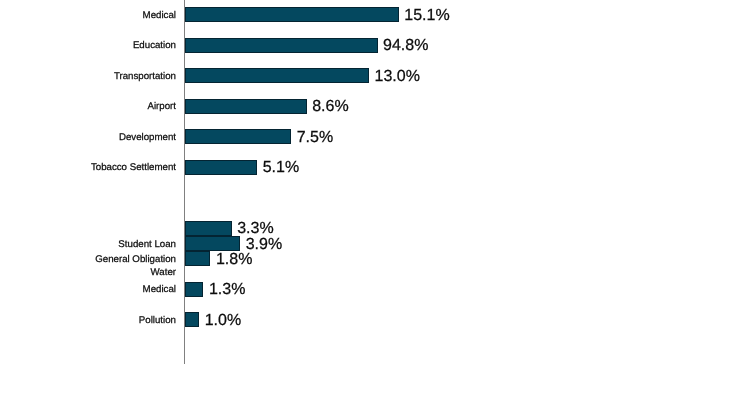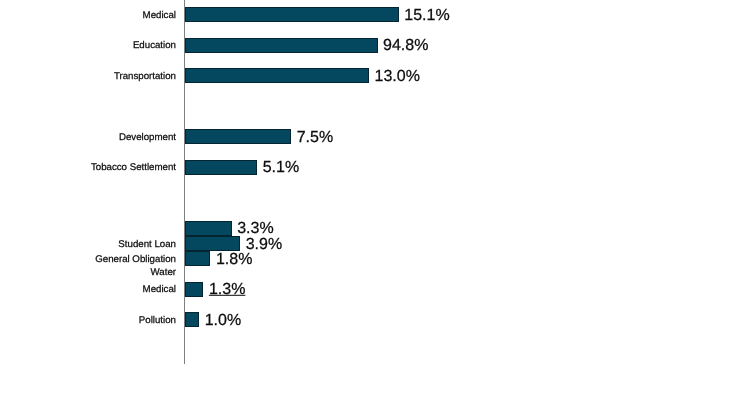--- a/index.html
+++ b/index.html
@@ -54,20 +54,25 @@
       <div class="bar" style="left: 185px; width: 192.508px; height: 15px; background: rgb(4, 72, 95); border-color: rgb(4, 36, 50);"></div>
       <div class="val-label" style="left: 383.008px; color: rgb(13, 13, 13);">94.8%</div>
     </div>
 
     <div class="bar-row" style="top: 68.08px; height: 15px;">
       <div class="cat-label" style="right: 576px; color: rgb(13, 13, 13);">Transportation</div>
       <div class="bar" style="left: 185px; width: 184.015px; height: 15px; background: rgb(4, 72, 95); border-color: rgb(4, 36, 50);"></div>
       <div class="val-label" style="left: 374.515px; color: rgb(13, 13, 13);">13.0%</div>
     </div>
 
+    <div class="bar-row" style="top: 98.62px; height: 15px;">
+      <div class="cat-label" style="right: 576px; color: rgb(13, 13, 13);">Airport</div>
+      <div class="bar" style="left: 185px; width: 121.733px; height: 15px; background: rgb(4, 72, 95); border-color: rgb(4, 36, 50);"></div>
+      <div class="val-label" style="left: 312.233px; color: rgb(13, 13, 13);">8.6%</div>
+    </div>
 
     <div class="bar-row" style="top: 129.16px; height: 15px;">
       <div class="cat-label" style="right: 576px; color: rgb(13, 13, 13);">Development</div>
       <div class="bar" style="left: 185px; width: 106.162px; height: 15px; background: rgb(4, 72, 95); border-color: rgb(4, 36, 50);"></div>
       <div class="val-label" style="left: 296.663px; color: rgb(13, 13, 13);">7.5%</div>
     </div>
 
     <div class="bar-row" style="top: 159.7px; height: 15px;">
       <div class="cat-label" style="right: 576px; color: rgb(13, 13, 13);">Tobacco Settlement</div>
       <div class="bar" style="left: 185px; width: 72.1905px; height: 15px; background: rgb(4, 72, 95); border-color: rgb(4, 36, 50);"></div>
@@ -88,21 +93,21 @@
 
     <div class="bar-row" style="top: 251.32px; height: 15px;">
       <div class="cat-label" style="right: 576px; color: rgb(13, 13, 13); text-align: center;">General Obligation</div>
       <div class="bar" style="left: 185px; width: 25.479px; height: 15px; background: rgb(4, 72, 95); border-color: rgb(4, 36, 50);"></div>
       <div class="val-label" style="left: 215.979px; color: rgb(13, 13, 13);">1.8%</div>
     </div>
 
     <div class="bar-row" style="top: 281.86px; height: 15px;">
       <div class="cat-label" style="right: 576px; color: rgb(13, 13, 13);">Medical</div>
       <div class="bar" style="left: 185px; width: 18.4015px; height: 15px; background: rgb(4, 72, 95); border-color: rgb(4, 36, 50);"></div>
-      <div class="val-label" style="left: 208.901px; color: rgb(13, 13, 13); text-decoration: underline;">1.3%</div>
+      <div class="val-label" style="left: 208.901px; color: rgb(13, 13, 13);">1.3%</div>
     </div>
 
     <div class="bar-row" style="top: 312.4px; height: 15px;">
       <div class="cat-label" style="right: 576px; color: rgb(13, 13, 13);">Pollution</div>
       <div class="bar" style="left: 185px; width: 14.155px; height: 15px; background: rgb(4, 72, 95); border-color: rgb(4, 36, 50);"></div>
       <div class="val-label" style="left: 204.655px; color: rgb(13, 13, 13);">1.0%</div>
     </div>
 
 
   </div>

